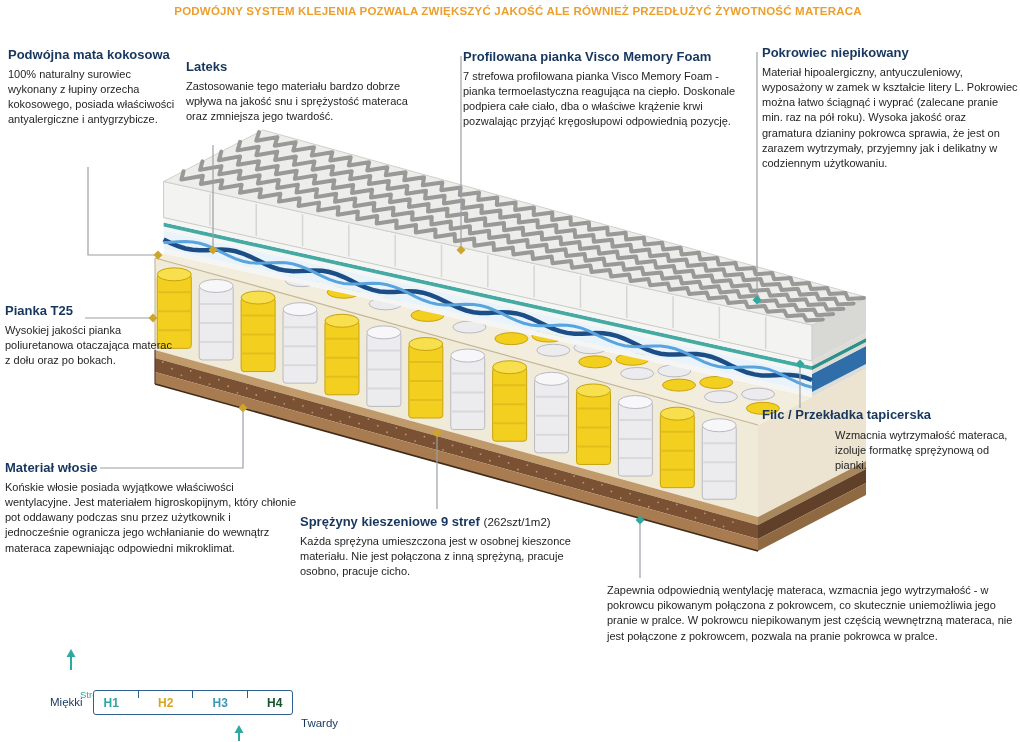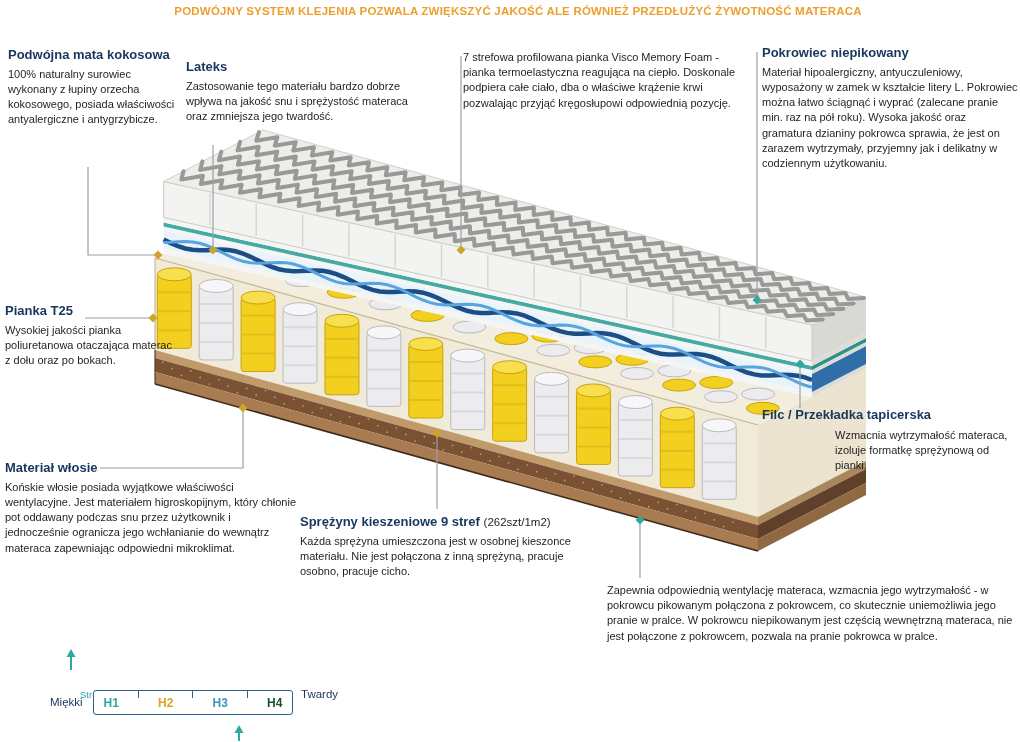--- a/index.html
+++ b/index.html
@@ -250,20 +250,21 @@
       <h3>Podwójna mata kokosowa</h3>
       <p>100% naturalny surowiec wykonany z łupiny orzecha kokosowego, posiada właściwości antyalergiczne i antygrzybicze.</p>
     </div>
 
     <div class="annot" style="left:186px;top:60px;width:228px">
       <h3>Lateks</h3>
       <p>Zastosowanie tego materiału bardzo dobrze wpływa na jakość snu i sprężystość materaca oraz zmniejsza jego twardość.</p>
     </div>
 
     <div class="annot" style="left:463px;top:50px;width:278px">
+      <h3 class="nowrap">Profilowana pianka Visco Memory Foam</h3>
       <p>7 strefowa profilowana pianka Visco Memory Foam - pianka termoelastyczna reagująca na ciepło. Doskonale podpiera całe ciało, dba o właściwe krążenie krwi pozwalając przyjąć kręgosłupowi odpowiednią pozycję.</p>
     </div>
 
     <div class="annot" style="left:762px;top:46px;width:256px">
       <h3>Pokrowiec niepikowany</h3>
       <p>Materiał hipoalergiczny, antyuczuleniowy, wyposażony w zamek w kształcie litery L. Pokrowiec można łatwo ściągnąć i wyprać (zalecane pranie min. raz na pół roku). Wysoka jakość oraz gramatura dzianiny pokrowca sprawia, że jest on zarazem wytrzymały, przyjemny jak i delikatny w codziennym użytkowaniu.</p>
     </div>
 
     <div class="annot" style="left:5px;top:304px;width:175px">
       <h3>Pianka T25</h3>
@@ -296,21 +297,21 @@
       <span class="softhard" style="left:50px;top:696px">Miękki</span>
       <div class="pill" style="left:93px;top:690px">
         <span class="hl" style="color: rgb(47, 168, 160);">H1</span>
         <span class="tick"></span>
         <span class="hl" style="color: rgb(217, 165, 32);">H2</span>
         <span class="tick"></span>
         <span class="hl" style="color: rgb(58, 154, 178);">H3</span>
         <span class="tick"></span>
         <span class="hl" style="color: #14532d;">H4</span>
       </div>
-      <span class="softhard" style="left:301px;top:688px">Twardy</span>
+      <span class="softhard" style="left:301px;top:717px">Twardy</span>
       <span class="sgorna" style="left:247px;top:727px">Strona dolna</span>
     </div>
 
   </div>
 
   <svg id="ann-svg" width="1020" height="742">
       <polyline points="88,167 88,255 155,255" fill="none" stroke="#9aa0a6" stroke-width="1.2"></polyline>
       <path d="M158,250.5L162.5,255L158,259.5L153.5,255Z" fill="#cda42c"></path>
       <polyline points="213,145 213,247" fill="none" stroke="#9aa0a6" stroke-width="1.2"></polyline>
       <path d="M213,245.5L217.5,250L213,254.5L208.5,250Z" fill="#cda42c"></path>

